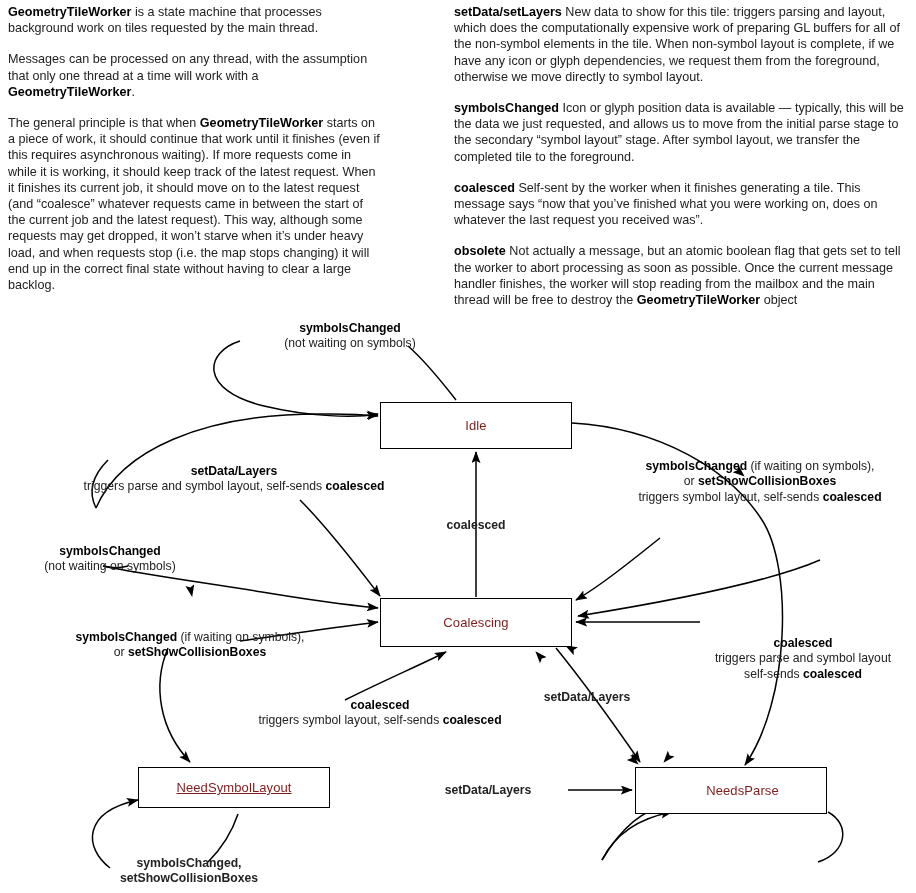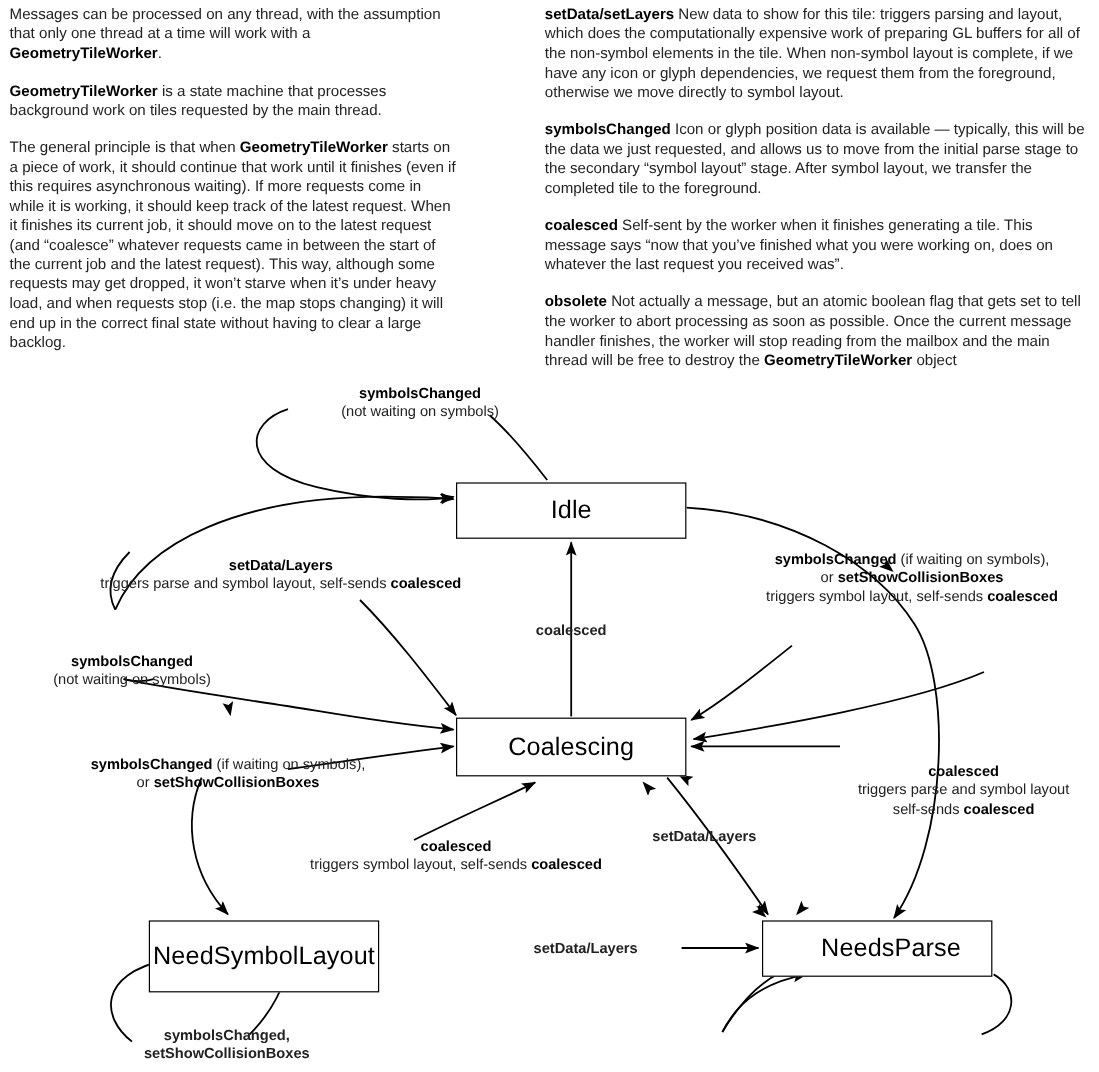--- a/index.html
+++ b/index.html
@@ -43,43 +43,43 @@
   #diagram svg { display: block; }
 
   .state-box {
     position: absolute;
     box-sizing: border-box;
     border: 1.6px solid #000000;
     background: #ffffff;
     display: flex;
     align-items: center;
     justify-content: center;
-    font-size: 21px;
-    color: #000000;
+    font-size: 13px;
+    color: #7f1d1d;
     letter-spacing: .1px;
   }
 
   .edge-label {
     position: absolute;
     font-size: 12.2px;
     line-height: 15.4px;
     color: #222222;
     white-space: nowrap;
   }
   .edge-label.center { text-align: center; }
   .edge-label b { font-weight: bold; color: #000; }
   .edge-label .lbl-main { font-weight: bold; color: #000; }
   .edge-label .lbl-sub  { font-weight: normal; }
 </style>
 </head>
 <body>
 
 <div id="col-left" class="prose-col">
+    <div class="para"><b>GeometryTileWorker</b><span> is a state machine that processes background work on tiles requested by the main thread.</span></div>
     <div class="para"><span>Messages can be processed on any thread, with the assumption that only one thread at a time will work with a </span><b>GeometryTileWorker</b><span>.</span></div>
-    <div class="para"><b>GeometryTileWorker</b><span> is a state machine that processes background work on tiles requested by the main thread.</span></div>
     <div class="para"><span>The general principle is that when </span><b>GeometryTileWorker</b><span> starts on a piece of work, it should continue that work until it finishes (even if this requires asynchronous waiting). If more requests come in while it is working, it should keep track of the latest request. When it finishes its current job, it should move on to the latest request (and “coalesce” whatever requests came in between the start of the current job and the latest request). This way, although some requests may get dropped, it won’t starve when it’s under heavy load, and when requests stop (i.e. the map stops changing) it will end up in the correct final state without having to clear a large backlog.</span></div>
   </div>
 <div id="col-right" class="prose-col">
     <div class="para"><b>setData/setLayers</b><span> New data to show for this tile: triggers parsing and layout, which does the computationally expensive work of preparing GL buffers for all of the non-symbol elements in the tile. When non-symbol layout is complete, if we have any icon or glyph dependencies, we request them from the foreground, otherwise we move directly to symbol layout.</span></div>
     <div class="para"><b>symbolsChanged</b><span> Icon or glyph position data is available — typically, this will be the data we just requested, and allows us to move from the initial parse stage to the secondary “symbol layout” stage. After symbol layout, we transfer the completed tile to the foreground.</span></div>
     <div class="para"><b>coalesced</b><span> Self-sent by the worker when it finishes generating a tile. This message says “now that you’ve finished what you were working on, does on whatever the last request you received was”.</span></div>
     <div class="para"><b>obsolete</b><span> Not actually a message, but an atomic boolean flag that gets set to tell the worker to abort processing as soon as possible. Once the current message handler finishes, the worker will stop reading from the mailbox and the main thread will be free to destroy the </span><b>GeometryTileWorker</b><span> object</span></div>
   </div>
 
 <div id="diagram">
@@ -160,21 +160,21 @@
       <path d="M602,860 C626,820 650,808 668,806"></path>
     </g>
   </svg>
 
   <div class="state-box" style="left:380px; top:402px; width:192px; height:47px;">
     <span>Idle</span>
   </div>
   <div class="state-box" style="left:380px; top:598px; width:192px; height:49px;text-align:center;">
     <span>Coalescing</span>
   </div>
-  <div class="state-box" style="left:124px; top:767px; width:192px; height:60px;">
+  <div class="state-box" style="left:138px; top:767px; width:192px; height:41px;text-decoration:underline;">
     <span>NeedSymbolLayout</span>
   </div>
   <div class="state-box" style="left:635px; top:767px; width:192px; height:47px;padding-left:23px;">
     <span>NeedsParse</span>
   </div>
 
   <div class="edge-label center" style="left:268px; top:321px; width:164px;">
     <div class="lbl-main">symbolsChanged</div>
     <div class="lbl-sub">(not waiting on symbols)</div>
   </div>

